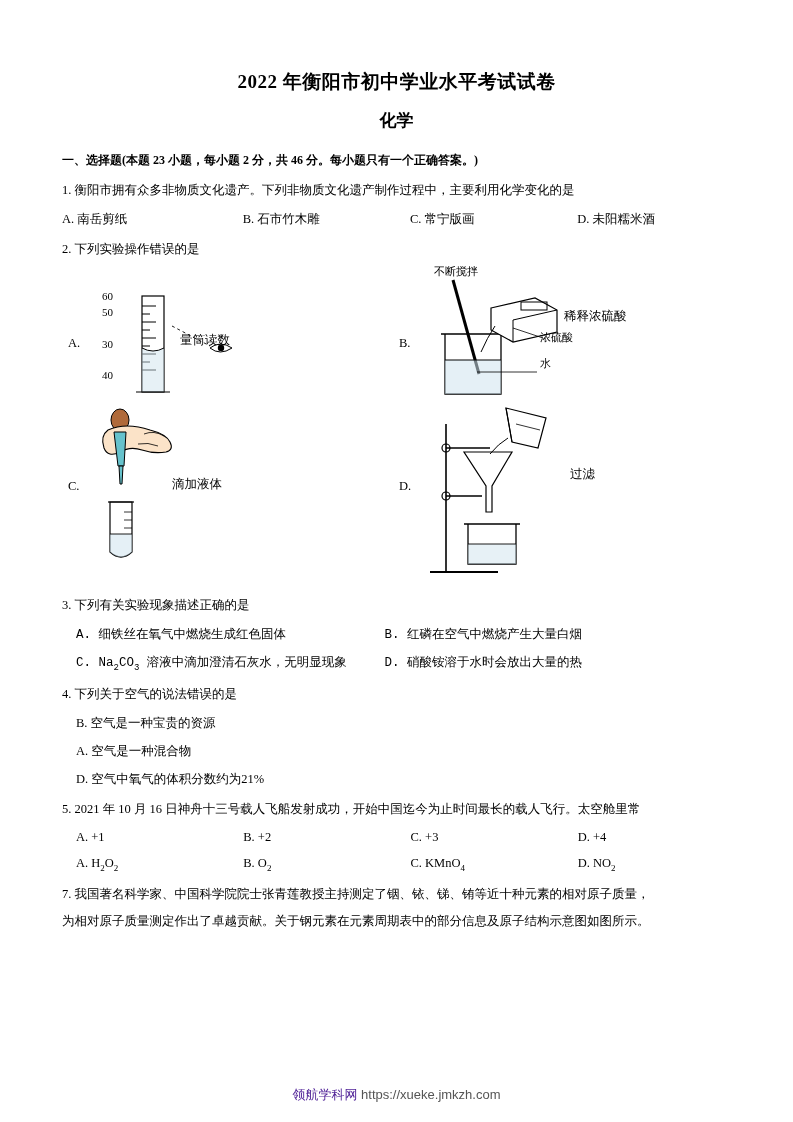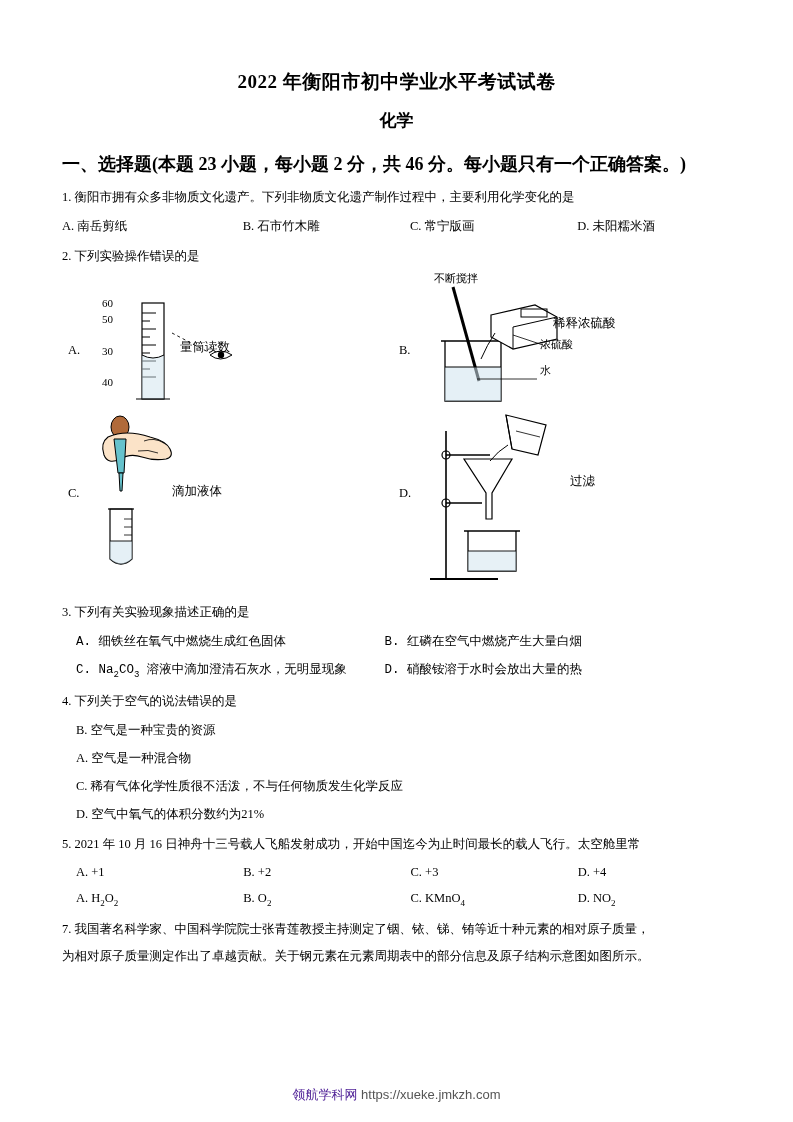--- a/index.html
+++ b/index.html
@@ -29,21 +29,21 @@
     letter-spacing: 0.5px;
     margin: 14px 0 0 0;
   }
   .subject {
     text-align: center;
     font-size: 17px;
     font-weight: bold;
     margin: 14px 0 0 0;
   }
   .section-head {
-    font-size: 18px;
+    font-size: 12px;
     font-weight: bold;
     margin: 20px 0 0 0;
   }
   .q {
     font-size: 12.5px;
     margin: 12px 0 0 0;
     line-height: 1.55;
   }
   .opts {
     display: flex;
@@ -160,21 +160,21 @@
       <path d="M96 44 L96 66" fill="none" stroke="#000" stroke-width="1"></path>
       <rect x="104" y="26" width="26" height="8" fill="none" stroke="#000" stroke-width="1"></rect>
 
       <path d="M78 50 Q70 62 64 76" fill="none" stroke="#000" stroke-width="1"></path>
 
       <line x1="96" y1="52" x2="126" y2="62" stroke="#000" stroke-width="0.8"></line>
       <line x1="60" y1="96" x2="120" y2="96" stroke="#000" stroke-width="0.8"></line>
     </svg>
     <span class="lbl-sm" style="left:478px; top:66px;">浓硫酸</span>
     <span class="lbl-sm" style="left:478px; top:92px;">水</span>
-    <span class="lbl" style="left:491px; top:44px;">稀释浓硫酸</span>
+    <span class="lbl" style="left:502px; top:44px;">稀释浓硫酸</span>
 
     <span class="lbl" style="left:6px; top:215px;">C.</span>
     <svg class="figsvg" style="left:26px; top:140px;" width="130" height="170" viewBox="0 0 130 170">
 
       <ellipse cx="32" cy="16" rx="9" ry="11" fill="#b06a3a" stroke="#000" stroke-width="1"></ellipse>
 
       <path d="M20 26 Q38 18 62 26 Q78 30 82 38 Q86 46 78 48 Q66 50 54 46 Q42 42 32 48 Q20 54 16 44 Q12 32 20 26 Z" fill="#fbe3c8" stroke="#000" stroke-width="1.1"></path>
       <path d="M56 30 Q66 26 76 32" fill="none" stroke="#000" stroke-width="0.8"></path>
       <path d="M50 40 Q60 38 70 42" fill="none" stroke="#000" stroke-width="0.8"></path>
 
@@ -224,21 +224,20 @@
     <div>B.  红磷在空气中燃烧产生大量白烟</div>
   </div>
   <div class="opts two ind">
     <div>C.  Na<sub>2</sub>CO<sub>3</sub> 溶液中滴加澄清石灰水，无明显现象</div>
     <div>D.  硝酸铵溶于水时会放出大量的热</div>
   </div>
 
   <div class="q">4. 下列关于空气的说法错误的是</div>
   <div class="opt-line">B.  空气是一种宝贵的资源</div>
   <div class="opt-line">A.  空气是一种混合物</div>
-  <div class="opt-line">C.  稀有气体化学性质很不活泼，不与任何物质发生化学反应</div>
   <div class="opt-line">D.  空气中氧气的体积分数约为21%</div>
 
   <div class="q">5. 2021 年 10 月 16 日神舟十三号载人飞船发射成功，开始中国迄今为止时间最长的载人飞行。太空舱里常</div>
   <div class="opts four ind">
     <div>A. +1</div>
     <div>B. +2</div>
     <div>C. +3</div>
     <div>D. +4</div>
   </div>
 

